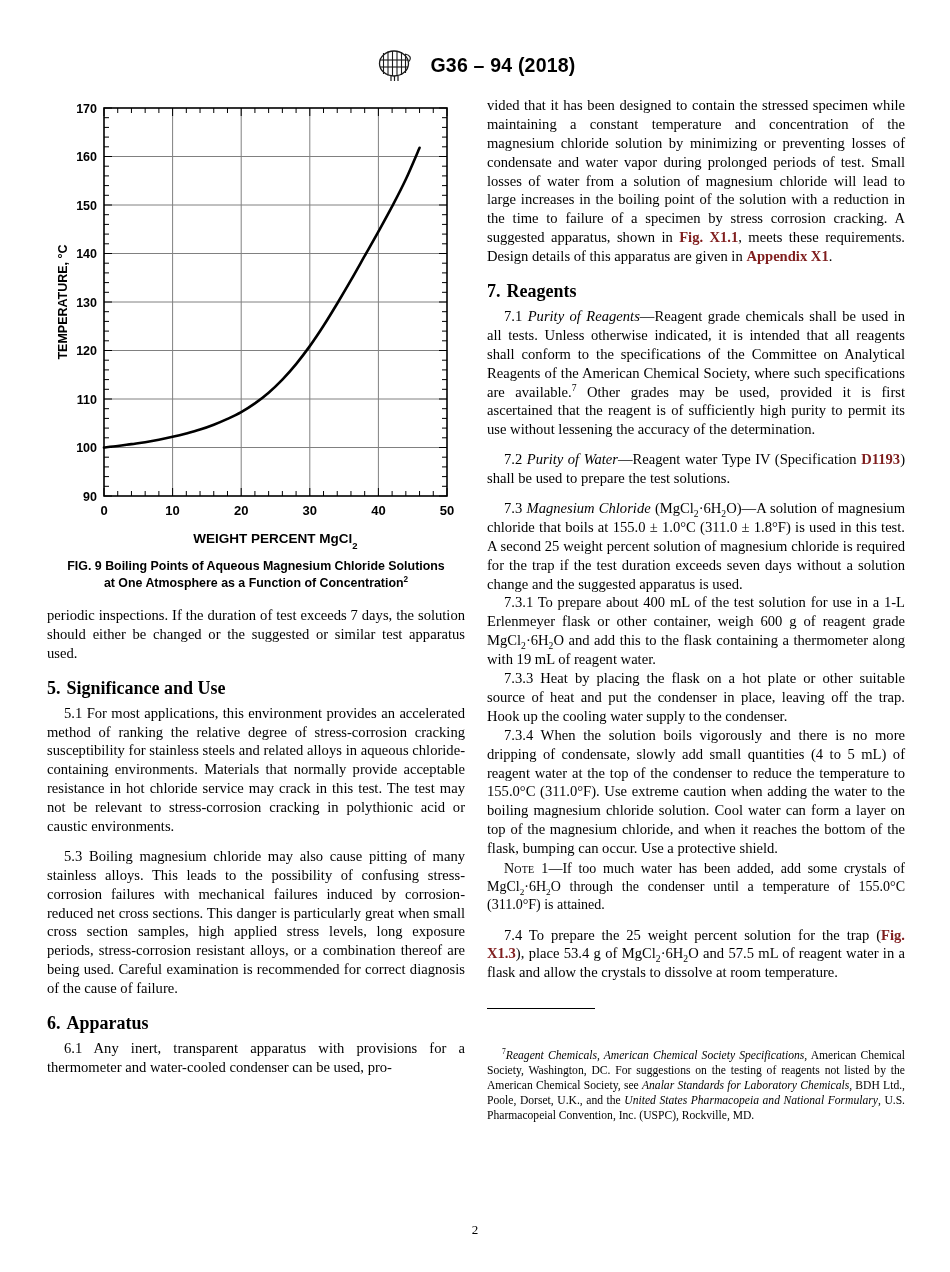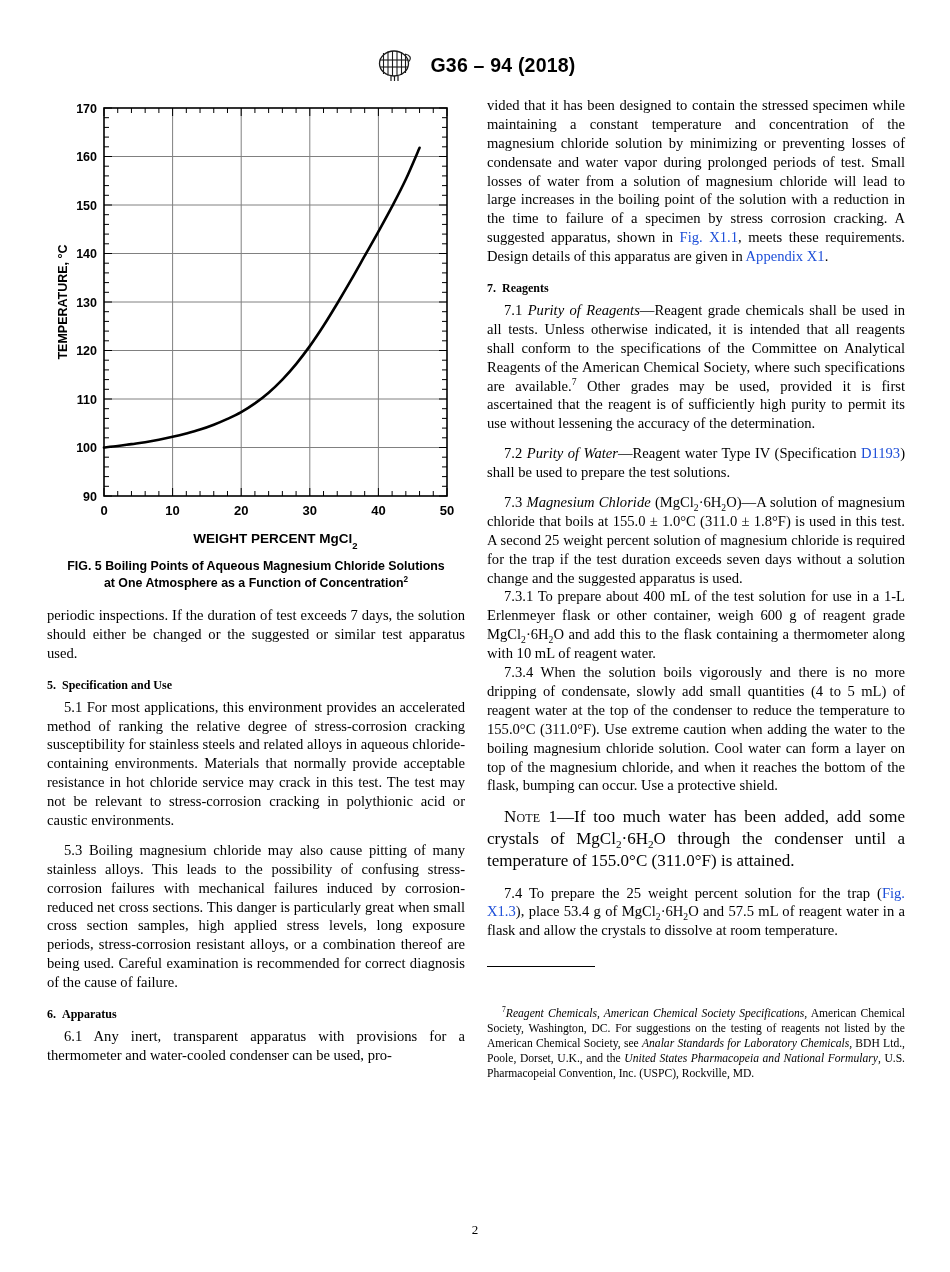--- a/index.html
+++ b/index.html
@@ -70,36 +70,36 @@
     line-height: 1.295;
     text-align: justify;
     text-justify: inter-word;
     hyphens: none;
   }
   p.indent { text-indent: 17px; }
   p.gap    { margin-top: 11px; }
 
   h2.section {
     margin: 15px 0 5px 0;
-    font-size: 12px;
+    font-size: 18px;
     font-weight: bold;
     text-align: left;
   }
   h2.section .num { margin-right: 6px; }
 
   .i  { font-style: italic; }
-  .link { color: #1d4ed8; }
+  .link { color: #7f1d1d; font-weight: bold; }
   sup { font-size: 0.66em; vertical-align: super; line-height: 0; }
   sub { font-size: 0.66em; vertical-align: sub; line-height: 0; }
 
   
   p.note {
-    font-size: 17px;
+    font-size: 14px;
     line-height: 1.3;
-    margin-top: 11px;
+    margin-top: 2px;
     text-indent: 17px;
   }
   .smallcaps {
     font-variant: small-caps;
     letter-spacing: 0.2px;
   }
   .footnote-rule {
     width: 108px;
     height: 1px;
     background: #000;
@@ -341,33 +341,33 @@
             <text x="194.20000000000002" y="419" text-anchor="middle" font-family="&quot;Liberation Sans&quot;, sans-serif" font-size="13" font-weight="bold" fill="#000">20</text>
             <text x="262.79999999999995" y="419" text-anchor="middle" font-family="&quot;Liberation Sans&quot;, sans-serif" font-size="13" font-weight="bold" fill="#000">30</text>
             <text x="331.40000000000003" y="419" text-anchor="middle" font-family="&quot;Liberation Sans&quot;, sans-serif" font-size="13" font-weight="bold" fill="#000">40</text>
             <text x="400" y="419" text-anchor="middle" font-family="&quot;Liberation Sans&quot;, sans-serif" font-size="13" font-weight="bold" fill="#000">50</text>
             <text x="0" y="0" text-anchor="middle" font-family="&quot;Liberation Sans&quot;, sans-serif" font-size="12.5" font-weight="bold" fill="#000" transform="translate(20, 206) rotate(-90)">TEMPERATURE, °C</text>
             <text x="228.5" y="447" text-anchor="middle" font-family="&quot;Liberation Sans&quot;, sans-serif" font-size="13.5" font-weight="bold" fill="#000"><tspan>WEIGHT PERCENT MgCl</tspan><tspan baseline-shift="sub" font-size="9.5">2</tspan></text>
           </g>
       </svg>
     </div>
     <div class="fig-caption">
-      <span>FIG. 5  Boiling Points of Aqueous Magnesium Chloride Solutions</span><br>
+      <span>FIG. 9  Boiling Points of Aqueous Magnesium Chloride Solutions</span><br>
       <span>at One Atmosphere as a Function of Concentration</span><sup>2</sup>
     </div>
   </div>
 
   <div class="columns">
 
     <div class="col col-left" style="top:510px;">
 
       <p>periodic inspections. If the duration of test exceeds 7 days, the solution should either be changed or the suggested or similar test apparatus used.</p>
 
       <h2 class="section">
-        <span class="num">5.</span><span>Specification and Use</span>
+        <span class="num">5.</span><span>Significance and Use</span>
       </h2>
 
       <p class="indent">5.1 For most applications, this environment provides an accelerated method of ranking the relative degree of stress-corrosion cracking susceptibility for stainless steels and related alloys in aqueous chloride-containing environments. Materials that normally provide acceptable resistance in hot chloride service may crack in this test. The test may not be relevant to stress-corrosion cracking in polythionic acid or caustic environments.</p>
       <p class="indent gap">5.3 Boiling magnesium chloride may also cause pitting of many stainless alloys. This leads to the possibility of confusing stress-corrosion failures with mechanical failures induced by corrosion-reduced net cross sections. This danger is particularly great when small cross section samples, high applied stress levels, long exposure periods, stress-corrosion resistant alloys, or a combination thereof are being used. Careful examination is recommended for correct diagnosis of the cause of failure.</p>
 
       <h2 class="section">
         <span class="num">6.</span><span>Apparatus</span>
       </h2>
 
       <p class="indent">6.1 Any inert, transparent apparatus with provisions for a thermometer and water-cooled condenser can be used, pro-</p>
@@ -380,22 +380,23 @@
       <h2 class="section">
         <span class="num">7.</span><span>Reagents</span>
       </h2>
 
       <p class="indent"><span>7.1 </span><span class="i">Purity of Reagents</span><span>—Reagent grade chemicals shall be used in all tests. Unless otherwise indicated, it is intended that all reagents shall conform to the specifications of the Committee on Analytical Reagents of the American Chemical Society, where such specifications are available.</span><sup>7</sup><span> Other grades may be used, provided it is first ascertained that the reagent is of sufficiently high purity to permit its use without lessening the accuracy of the determination.</span></p>
 
       <p class="indent gap"><span>7.2 </span><span class="i">Purity of Water</span><span>—Reagent water Type IV (Specification </span><span class="link">D1193</span><span>) shall be used to prepare the test solutions.</span></p>
 
       <p class="indent gap"><span>7.3 </span><span class="i">Magnesium Chloride</span><span> (MgCl</span><sub>2</sub><span>·6H</span><sub>2</sub><span>O)—A solution of magnesium chloride that boils at 155.0 ± 1.0°C (311.0 ± 1.8°F) is used in this test. A second 25 weight percent solution of magnesium chloride is required for the trap if the test duration exceeds seven days without a solution change and the suggested apparatus is used.</span></p>
 
-      <p class="indent"><span>7.3.1 To prepare about 400 mL of the test solution for use in a 1-L Erlenmeyer flask or other container, weigh 600 g of reagent grade MgCl</span><sub>2</sub><span>·6H</span><sub>2</sub><span>O and add this to the flask containing a thermometer along with 10 mL of reagent water.</span></p>
-
+      <p class="indent"><span>7.3.1 To prepare about 400 mL of the test solution for use in a 1-L Erlenmeyer flask or other container, weigh 600 g of reagent grade MgCl</span><sub>2</sub><span>·6H</span><sub>2</sub><span>O and add this to the flask containing a thermometer along with 19 mL of reagent water.</span></p>
+
+      <p class="indent">7.3.3 Heat by placing the flask on a hot plate or other suitable source of heat and put the condenser in place, leaving off the trap. Hook up the cooling water supply to the condenser.</p>
       <p class="indent">7.3.4 When the solution boils vigorously and there is no more dripping of condensate, slowly add small quantities (4 to 5 mL) of reagent water at the top of the condenser to reduce the temperature to 155.0°C (311.0°F). Use extreme caution when adding the water to the boiling magnesium chloride solution. Cool water can form a layer on top of the magnesium chloride, and when it reaches the bottom of the flask, bumping can occur. Use a protective shield.</p>
 
       <p class="note"><span class="smallcaps">Note 1</span><span>—If too much water has been added, add some crystals of MgCl</span><sub>2</sub><span>·6H</span><sub>2</sub><span>O through the condenser until a temperature of 155.0°C (311.0°F) is attained.</span></p>
 
       <p class="indent gap"><span>7.4 To prepare the 25 weight percent solution for the trap (</span><span class="link">Fig. X1.3</span><span>), place 53.4 g of MgCl</span><sub>2</sub><span>·6H</span><sub>2</sub><span>O and 57.5 mL of reagent water in a flask and allow the crystals to dissolve at room temperature.</span></p>
 
       <div style="margin-top:26px;">
         <div class="footnote-rule"></div>
         <p class="footnote"><sup>7</sup><span class="i">Reagent Chemicals, American Chemical Society Specifications</span><span>, American Chemical Society, Washington, DC. For suggestions on the testing of reagents not listed by the American Chemical Society, see </span><span class="i">Analar Standards for Laboratory Chemicals</span><span>, BDH Ltd., Poole, Dorset, U.K., and the </span><span class="i">United States Pharmacopeia and National Formulary</span><span>, U.S. Pharmacopeial Convention, Inc. (USPC), Rockville, MD.</span></p>
       </div>

